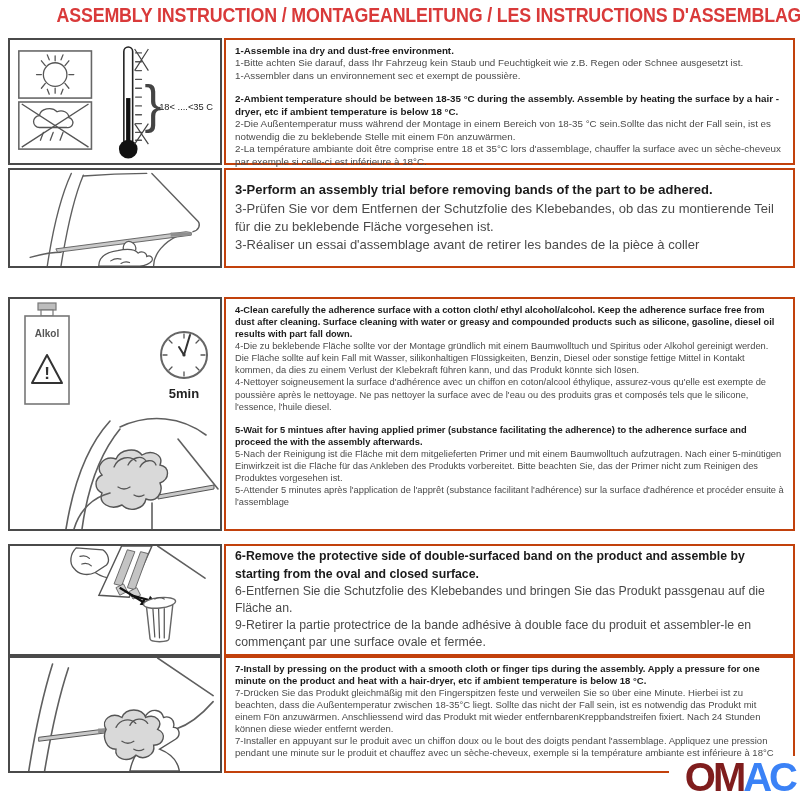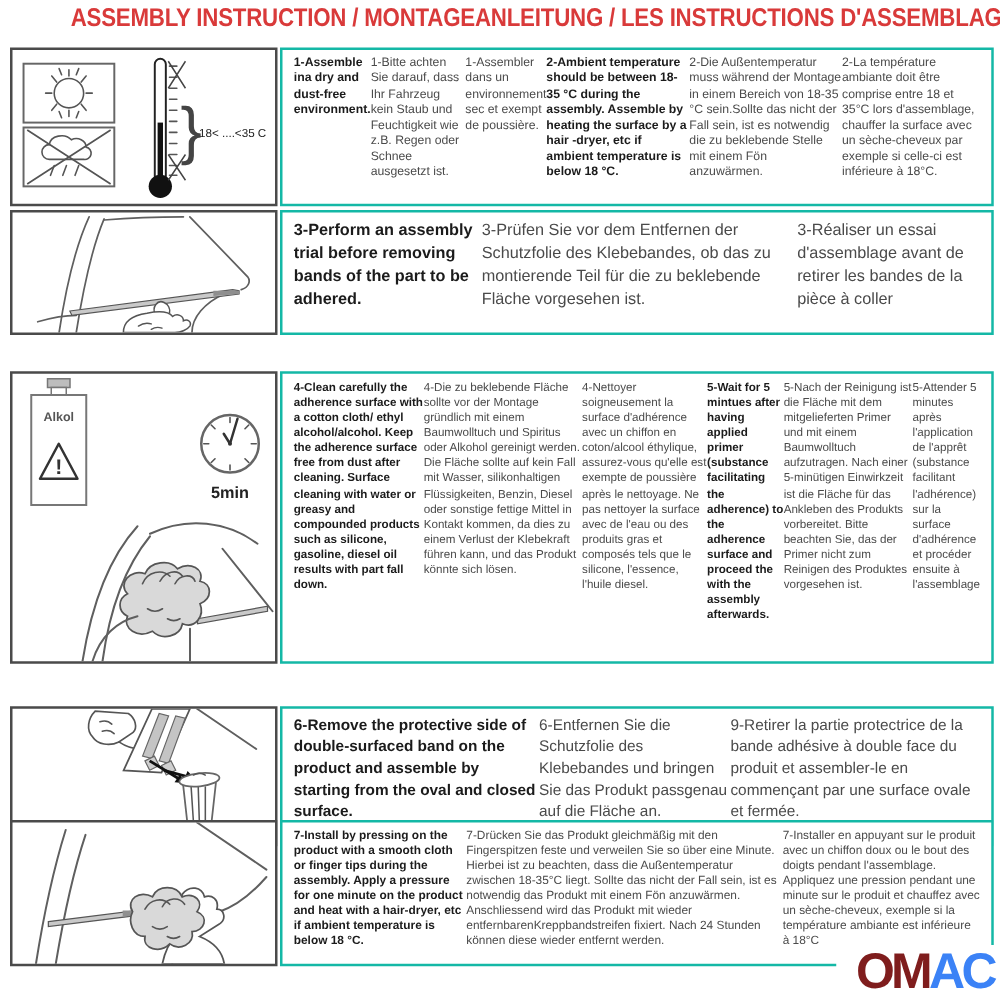--- a/index.html
+++ b/index.html
@@ -8,27 +8,27 @@
 
   .title-wrap { position:absolute; top:3px; left:0; width:800px; text-align:center; }
   .title-wrap span { display:inline-block; white-space:nowrap; font-weight:bold; font-size:20.5px;
                      color:#d93a3a; transform:scaleX(0.87); transform-origin:50% 50%; letter-spacing:-0.2px; }
 
   .row  { position:absolute; left:0; width:800px; }
   .illus{ position:absolute; left:8px; top:0; width:214px; height:100%;
           border:2px solid #4a4a4a; box-sizing:border-box; background:#fff; }
   .illus svg { display:block; width:100%; height:100%; }
   .tbox { position:absolute; left:224px; top:0; width:571px; height:100%;
-          border:2px solid #14b8a6; box-sizing:border-box; background:#fff;
-          padding:5px 9px; display:flex; }
+          border:2px solid #c2410c; box-sizing:border-box; background:#fff;
+          padding:5px 9px; display:flex; flex-direction:column; }
   .tbox.center { justify-content:center; }
 
   p { margin:0; color:#4a4a4a; }
   p.b { font-weight:bold; color:#1b1b1b; }
-  p.gap { }
+  p.gap { margin-top:11px; }
   .fs1 p { font-size:9.8px;  line-height:1.27; }
   .fs2 p { font-size:13px;   line-height:1.42; }
   .fs3 p { font-size:9.3px;  line-height:1.3;  }
   .fs4 p { font-size:12.3px; line-height:1.4;  }
   .fs5 p { font-size:9.5px;  line-height:1.27; }
 
   .logo { position:absolute; right:3px; bottom:0px; background:#fff; padding:3px 2px 4px 16px;
           font-weight:900; font-size:40px; line-height:0.92; letter-spacing:-3px; z-index:5; }
   .logo .om { color:#7f1d1d; } .logo .ac { color:#3b82f6; }
 
@@ -147,21 +147,21 @@
     <div class="tbox fs3">
       <p class="b">4-Clean carefully the adherence surface with a cotton cloth/ ethyl alcohol/alcohol. Keep the adherence surface free from dust after cleaning. Surface cleaning with water or greasy and compounded products such as silicone, gasoline, diesel oil results with part fall down.</p>
       <p>4-Die zu beklebende Fläche sollte vor der Montage gründlich mit einem Baumwolltuch und Spiritus oder Alkohol gereinigt werden. Die Fläche sollte auf kein Fall mit Wasser, silikonhaltigen Flüssigkeiten, Benzin, Diesel oder sonstige fettige Mittel in Kontakt kommen, da dies zu einem Verlust der Klebekraft führen kann, und das Produkt könnte sich lösen.</p>
       <p>4-Nettoyer soigneusement la surface d'adhérence avec un chiffon en coton/alcool éthylique, assurez-vous qu'elle est exempte de poussière après le nettoyage. Ne pas nettoyer la surface avec de l'eau ou des produits gras et composés tels que le silicone, l'essence, l'huile diesel.</p>
       <p class="b gap">5-Wait for 5 mintues after having applied primer (substance facilitating the adherence) to the adherence surface and proceed the with the assembly afterwards.</p>
       <p>5-Nach der Reinigung ist die Fläche mit dem mitgelieferten Primer und mit einem Baumwolltuch aufzutragen. Nach einer 5-minütigen Einwirkzeit ist die Fläche für das Ankleben des Produkts vorbereitet. Bitte beachten Sie, das der Primer nicht zum Reinigen des Produktes vorgesehen ist.</p>
       <p>5-Attender 5 minutes après l'application de l'apprêt (substance facilitant l'adhérence) sur la surface d'adhérence et procéder ensuite à l'assemblage</p>
     </div>
   </div>
 
-  <div class="row" style="top:565px;height:112px">
+  <div class="row" style="top:544px;height:112px">
     <div class="illus">
       <svg viewBox="0 0 210 114">
         <path class="ln" d="M150,0 L200,34"></path>
         <g>
           <path d="M64,2 C58,8 56,18 62,24 C66,30 76,32 84,28 L96,20 C100,16 98,8 92,4 Z" fill="#fff" stroke="#555" stroke-width="1.4"></path>
           <path class="ln2" d="M68,11 q6,-2 10,2 M70,19 q6,-2 10,2 M84,28 C90,32 96,34 102,34"></path>
           <path class="ln2" d="M96,38 l4,-3 M100,42 l4,-1 M94,44 l3,2"></path>
         </g>
         <g>
           <polygon points="88,52 112,0 144,0 120,54" fill="#fff" stroke="#555" stroke-width="1.5"></polygon>

